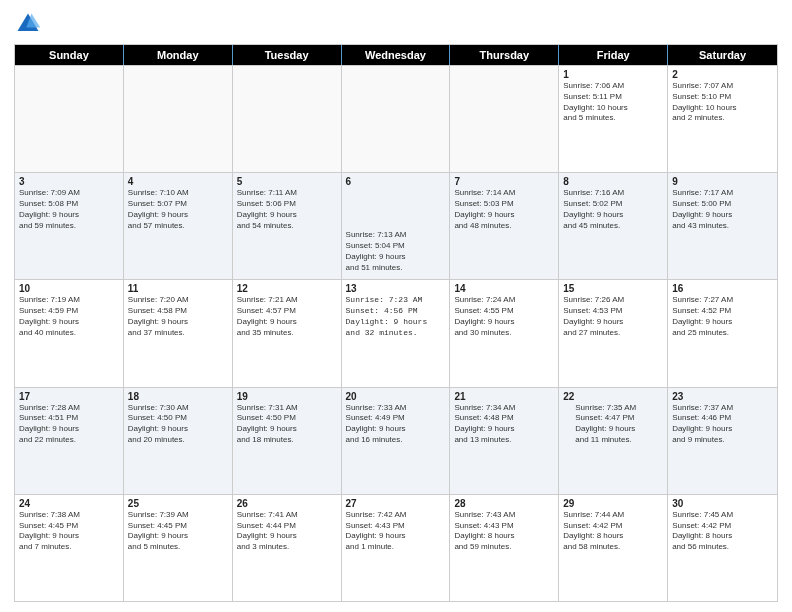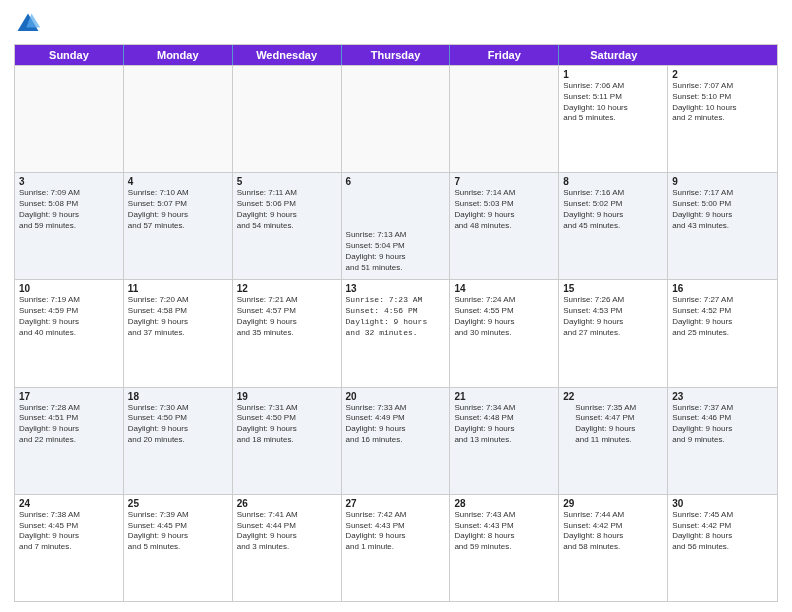--- a/index.html
+++ b/index.html
@@ -63,21 +63,21 @@
     }
     .calendar {
       flex: 1;
       display: flex;
       flex-direction: column;
       border: 1px solid #ccc;
     }
     .cal-header {
       display: grid;
       grid-template-columns: repeat(7, 1fr);
-      background: #6d28d9;
+      background: #000000;
     }
     .cal-header-cell {
       color: #fff;
       font-size: 11px;
       font-weight: bold;
       text-align: center;
       padding: 4px 2px;
       border-right: 1px solid #5599cc;
     }
     .cal-header-cell:last-child { border-right: none; }
@@ -135,20 +135,21 @@
     <div class="title-block">
       <h1></h1>
       <h2></h2>
     </div>
   </div>
 
   <div class="calendar">
     <div class="cal-header">
     <div class="cal-header-cell">Sunday</div>
         <div class="cal-header-cell">Monday</div>
+        <div class="cal-header-cell">Tuesday</div>
         <div class="cal-header-cell">Wednesday</div>
         <div class="cal-header-cell">Thursday</div>
         <div class="cal-header-cell">Friday</div>
         <div class="cal-header-cell">Saturday</div>
       </div>
     <div class="cal-body">
     <div class="cal-row">
           <div class="cal-cell empty"></div>
           <div class="cal-cell empty"></div>
           <div class="cal-cell empty"></div>

